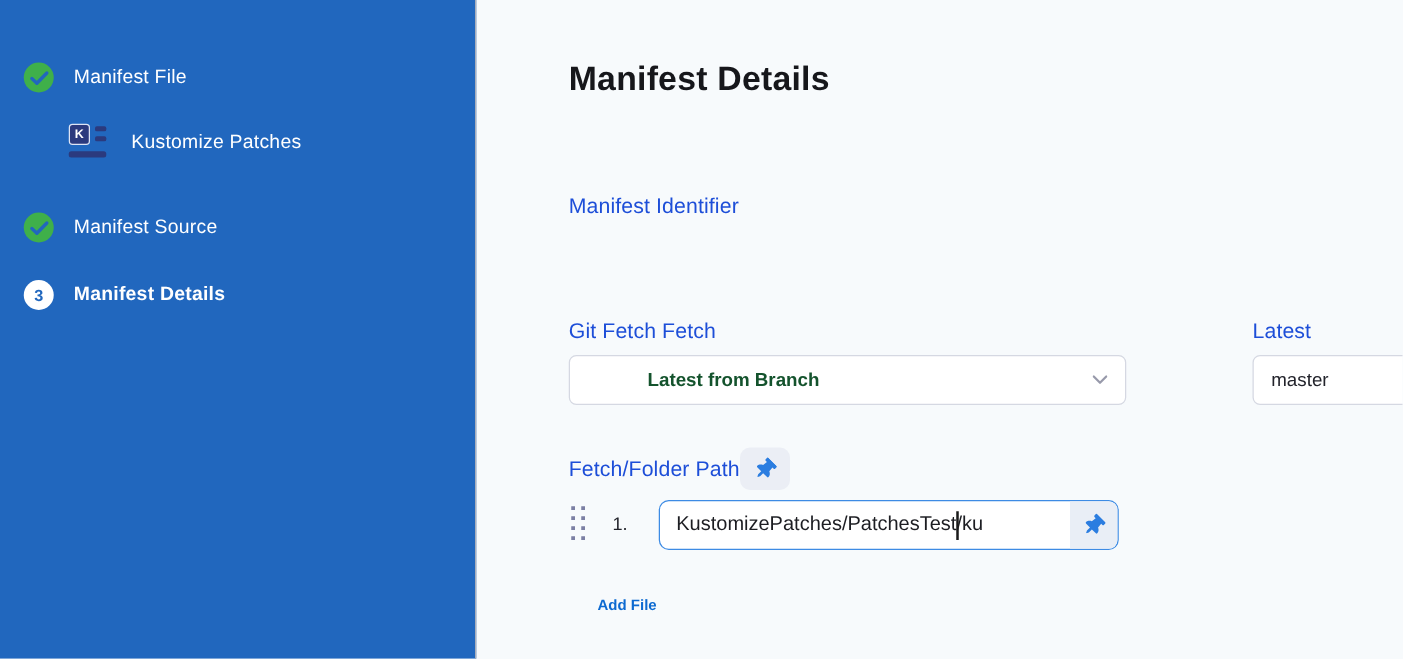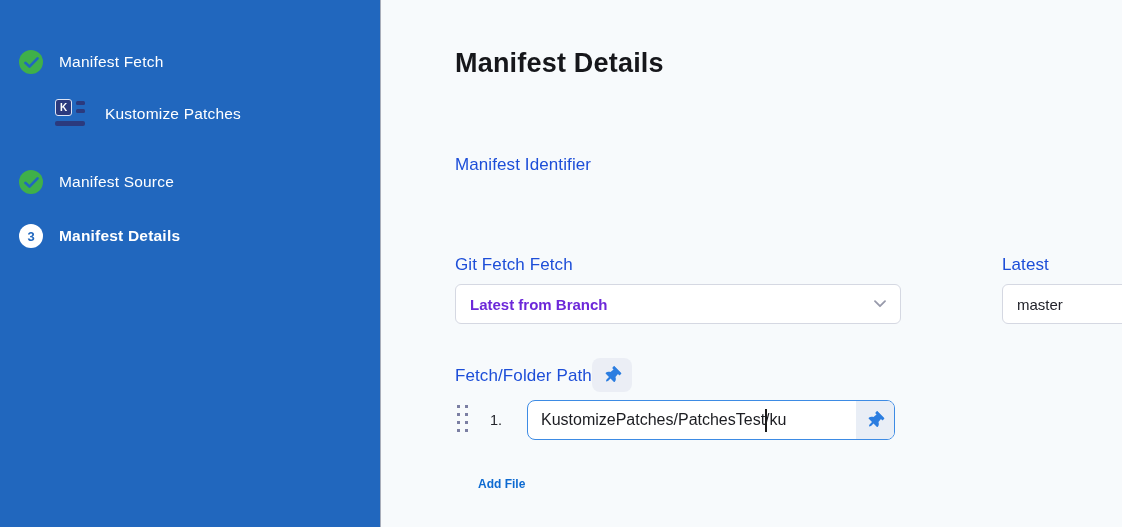--- a/index.html
+++ b/index.html
@@ -57,21 +57,21 @@
     border:1px solid #d5d8e2; border-radius:6px;
     font-family:"Liberation Sans", sans-serif;
     font-size:15px; color:#22232b; padding:0 14px; outline:none;
   }
   .select-box {
     position:absolute; height:40px; background:#ffffff;
     border:1px solid #d5d8e2; border-radius:6px;
     display:flex; align-items:center; justify-content:space-between;
     padding:0 14px; cursor:pointer;
   }
-  .select-box .select-value { font-size:15px; font-weight:700; color:#6d28d9; }
+  .select-box .select-value { font-size:15px; font-weight:700; color:#14532d;margin-left:48px; }
   .chev { width:12px; height:8px; }
 
   .pin-btn {
     position:absolute; width:40px; height:34px; background:#ebeef5;
     border:none; border-radius:8px; display:flex; align-items:center; justify-content:center;
     cursor:pointer;
   }
   .pin-svg { transform:rotate(45deg); }
 
   
@@ -108,21 +108,21 @@
 <body>
 
 <div class="sidebar">
 
   <div class="step-row" style="top:50px;">
     <span class="circle green">
       <svg width="15" height="13" viewBox="0 0 20 16">
           <polyline points="2,8.5 7.3,13.5 18,2.5" fill="none" stroke="#2167be" stroke-width="3.6" stroke-linecap="round" stroke-linejoin="round"></polyline>
         </svg>
     </span>
-    <span class="step-label">Manifest Fetch</span>
+    <span class="step-label">Manifest File</span>
   </div>
 
   <div class="step-row sub" style="top:102px;">
     <span class="kicon">
       <span class="ktile">k</span>
       <span class="dash d1"></span>
       <span class="dash d2"></span>
       <span class="kbar"></span>
     </span>
     <span class="step-label">Kustomize Patches</span>

